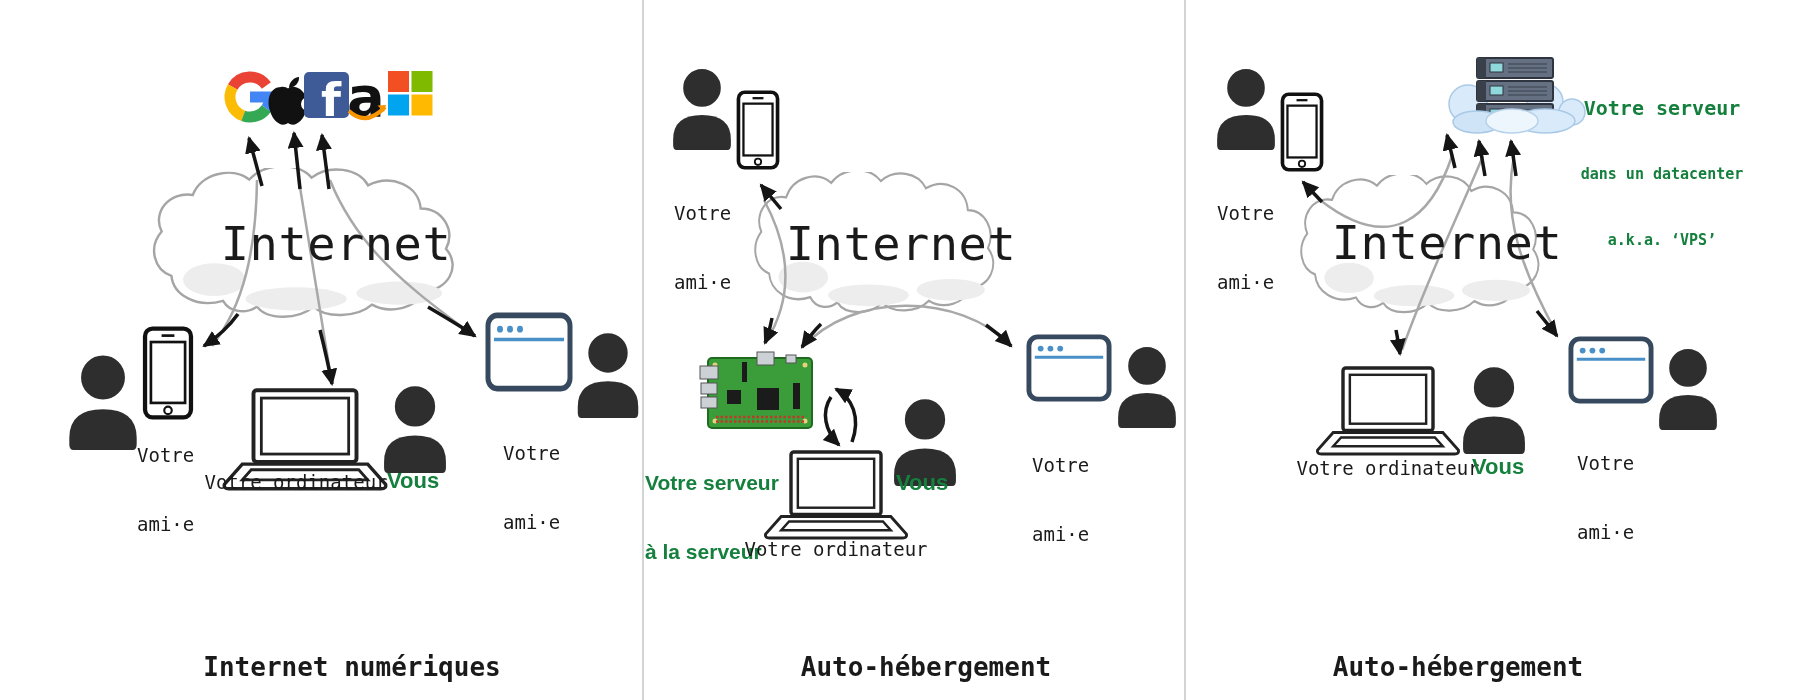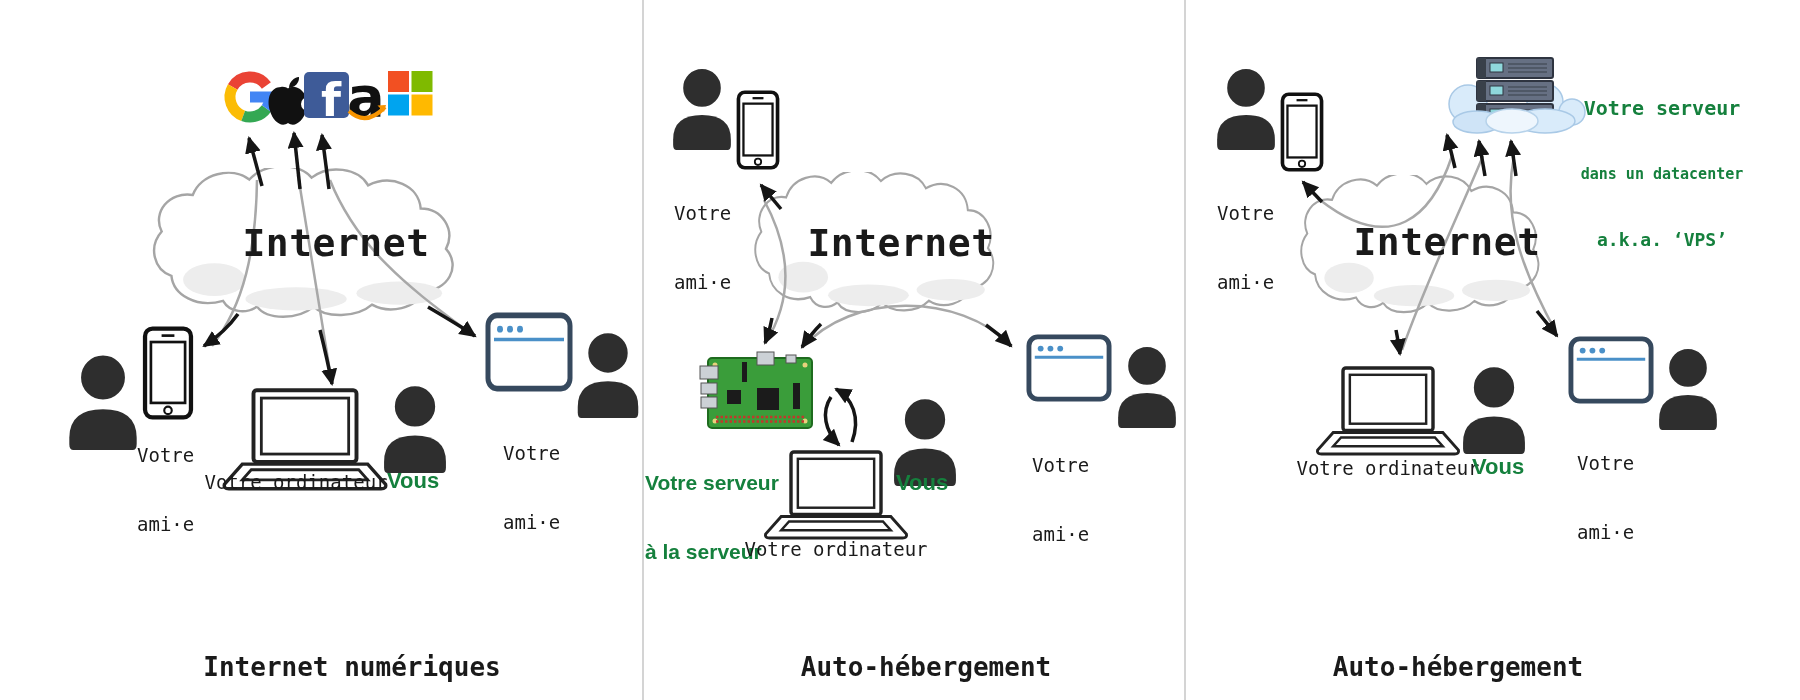--- a/index.html
+++ b/index.html
@@ -1,29 +1,29 @@
 <!DOCTYPE html>
 <html><head>
 <meta charset="utf-8">
 <style>
   html,body{margin:0;padding:0;background:#fff;}
   .canvas{position:relative;width:1800px;height:700px;background:#fff;overflow:hidden;}
   .art{position:absolute;left:0;top:0;}
   .lbl{position:absolute;font-family:"DejaVu Sans Mono","Liberation Mono",monospace;color:#1a1a1a;
        font-size:19px;line-height:23px;white-space:pre;}
   .ctr{transform:translateX(-50%);text-align:center;}
-  .internet{font-weight:bold;font-size:38px;transform:translate(-50%,-50%);letter-spacing:0.5px;}
+  .internet{font-weight:normal;font-size:47px;transform:translate(-50%,-50%);letter-spacing:0.5px;}
   .title{font-weight:bold;font-size:26px;line-height:31px;transform:translateX(-50%);text-align:center;}
   .red{color:#15803d;font-weight:bold;}
   .sans{font-family:"Liberation Sans","DejaVu Sans",sans-serif;}
   .vous{font-size:22px;}
   .srv2{font-size:21px;line-height:23px;}
   .srv3-1{font-size:20px;line-height:24px;}
   .srv3-2{font-size:15px;line-height:17px;text-align:center;}
-  .srv3-3{font-size:18px;line-height:22px;}
+  .srv3-3{font-size:15px;line-height:22px;}
   .flow{fill:none;stroke:#a8a8a8;stroke-width:2.5;}
   .arr{fill:none;stroke:#151515;stroke-width:3.5;marker-end:url(#mh);}
   .shade{fill:#ededed;}
 </style>
 </head>
 <body>
 
 <div class="canvas">
 
 <svg class="art" width="1800" height="700" viewBox="0 0 1800 700">

